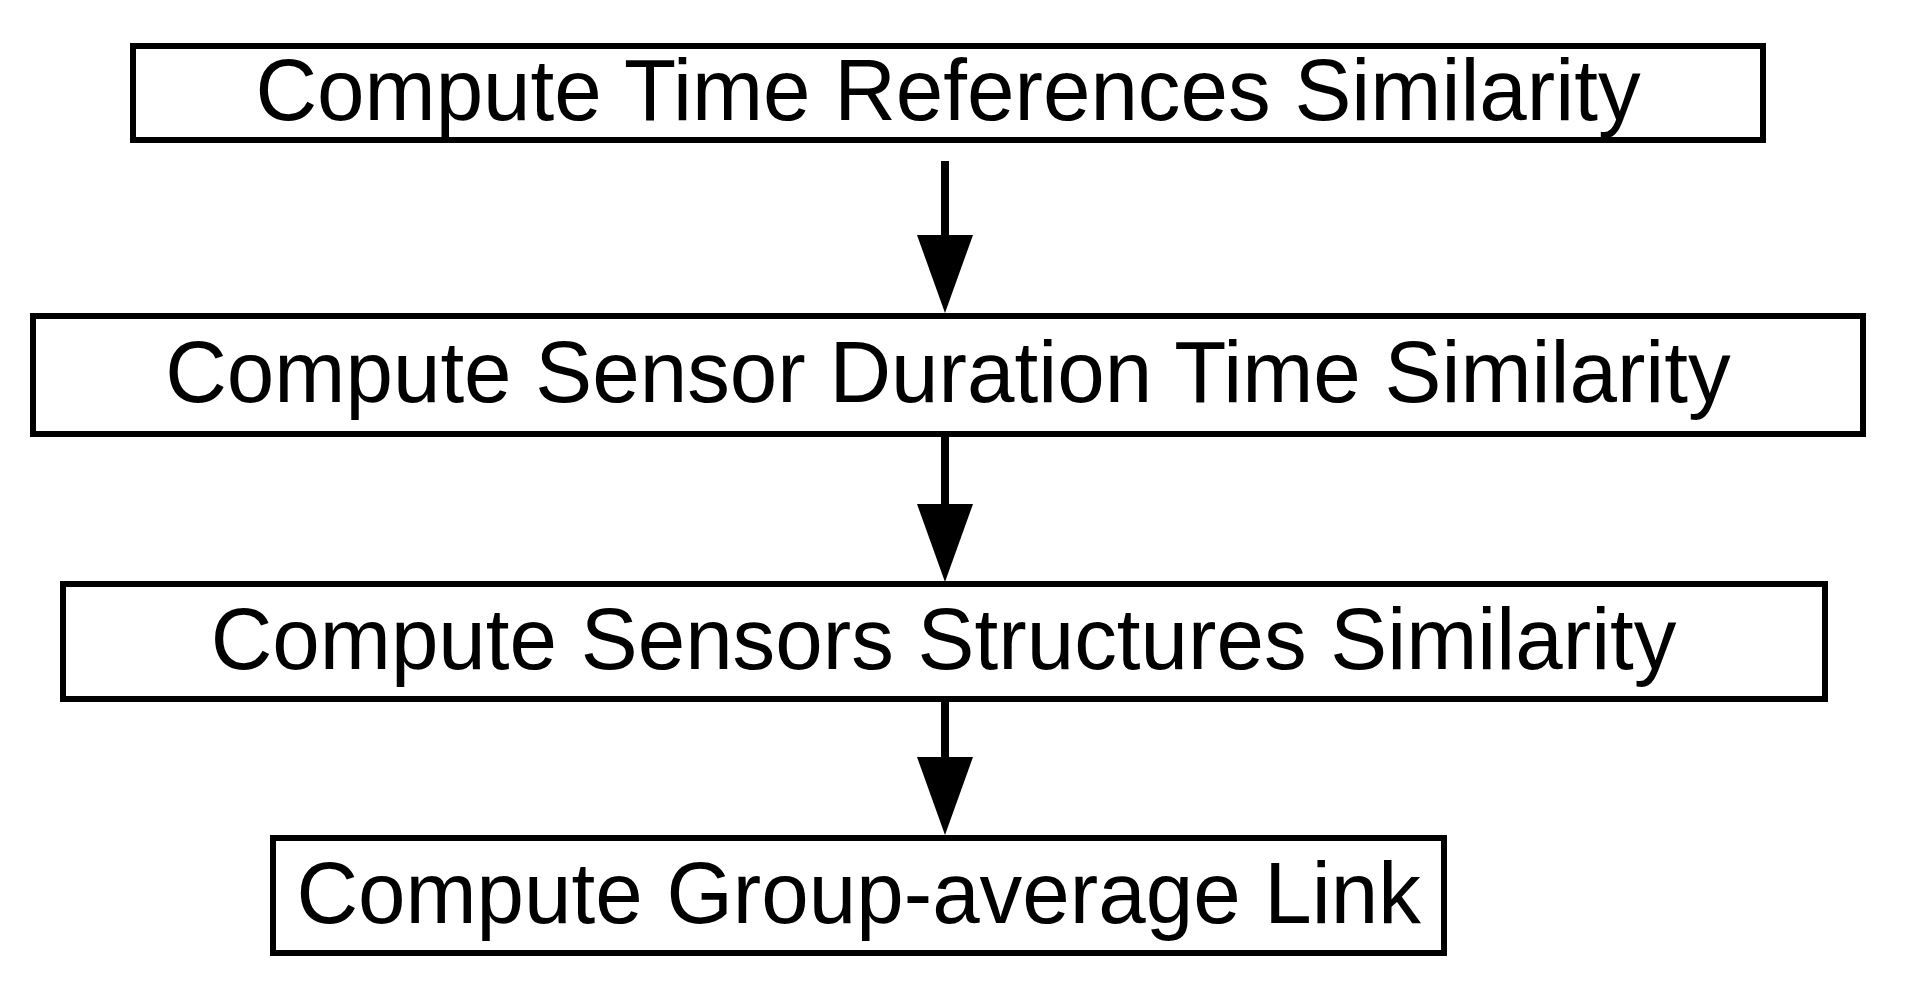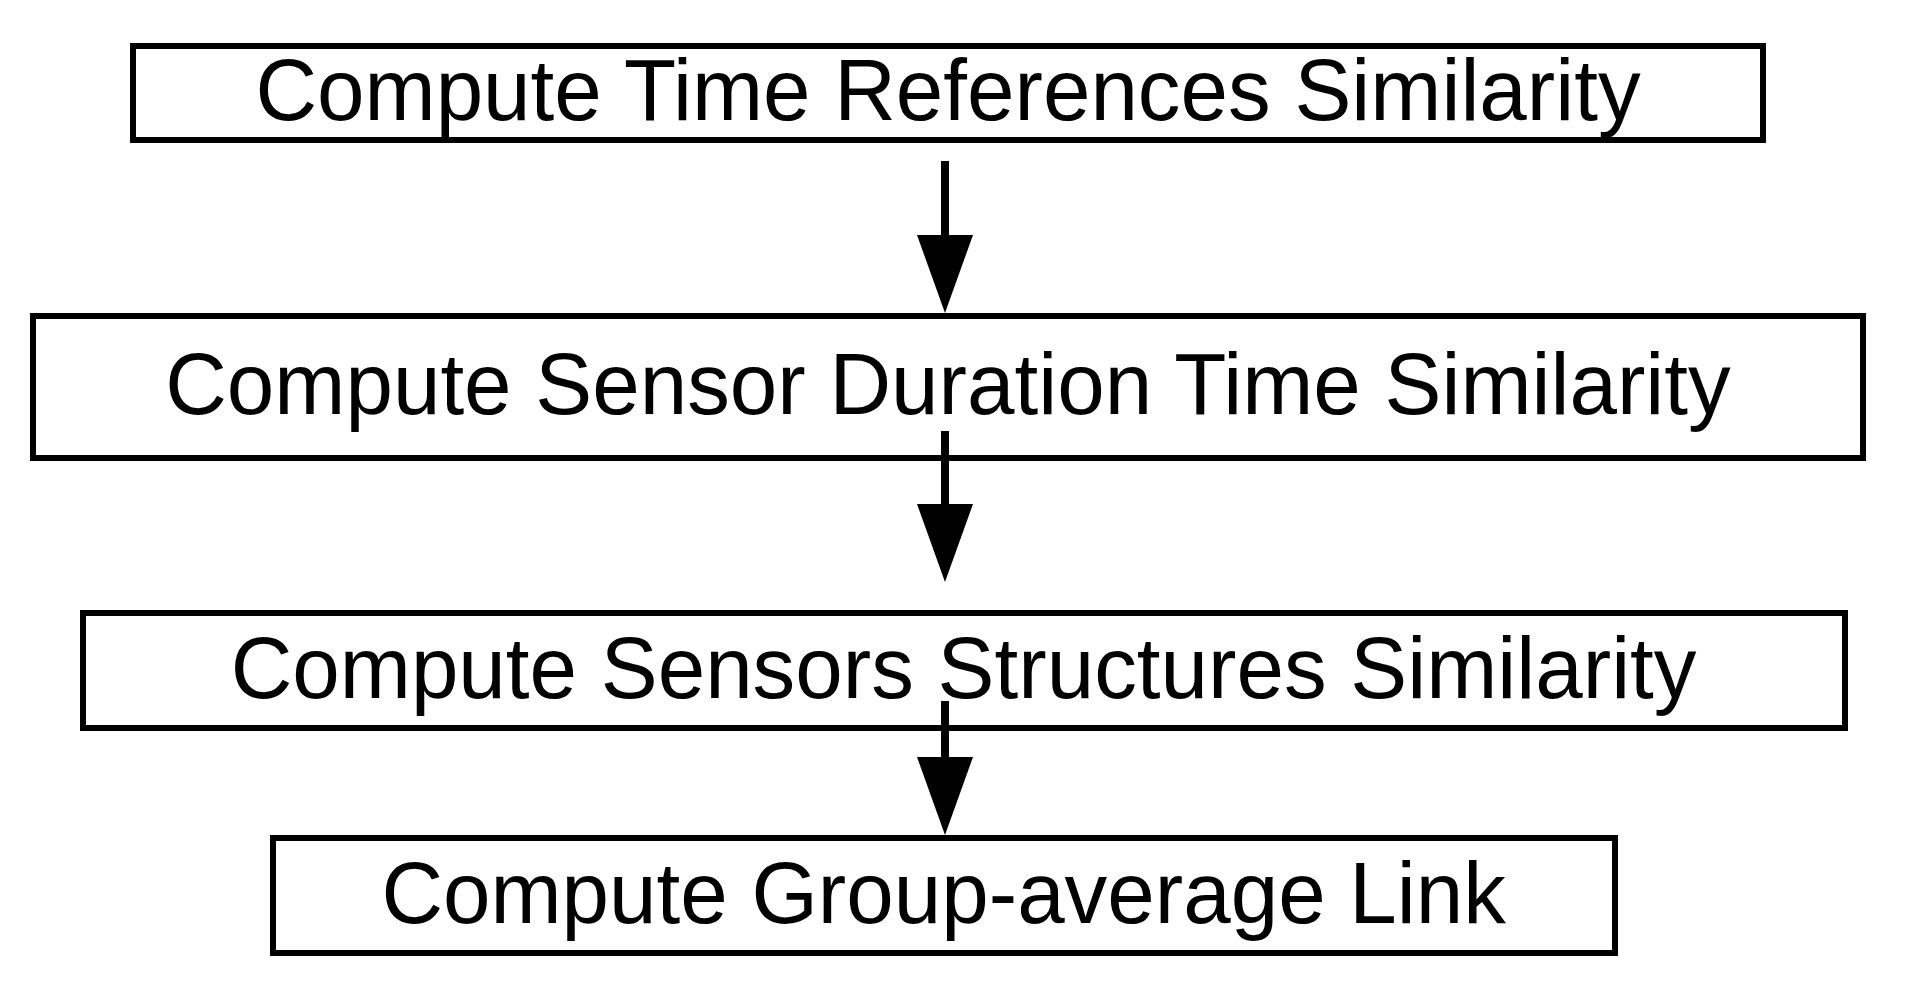--- a/index.html
+++ b/index.html
@@ -28,23 +28,23 @@
   .node-label {
     font-size: 88px;
     line-height: 1;
     white-space: nowrap;
     transform: scaleX(0.97);
     transform-origin: center;
     color: #000000;
     padding-bottom: 6px;
   }
   .n1 { left: 130px; top: 43px;  width: 1636px; height: 100px; }
-  .n2 { left: 30px;  top: 313px; width: 1836px; height: 148px; }
-  .n3 { left: 60px;  top: 610px; width: 1768px; height: 121px; margin-left: 20px; }
-  .n4 { left: 270px; top: 835px; width: 1348px; height: 121px; }
+  .n2 { left: 30px;  top: 313px; width: 1836px; height: 124px; }
+  .n3 { left: 60px;  top: 581px; width: 1768px; height: 121px; }
+  .n4 { left: 270px; top: 835px; width: 1177px; height: 121px; }
 
   .arrow {
     position: absolute;
     width: 56px;
     display: flex;
     flex-direction: column;
     align-items: center;
   }
   .arrow .stem {
     width: 8px;

